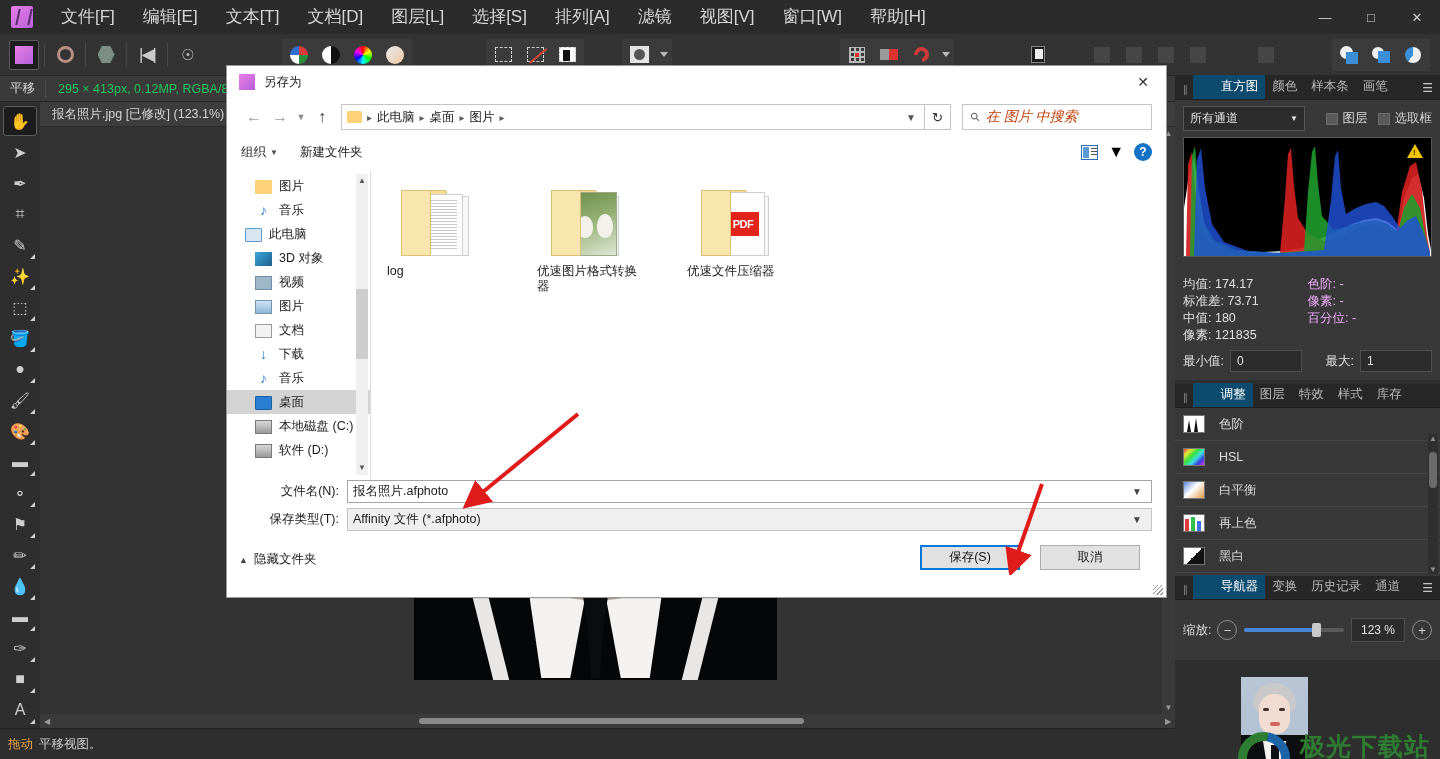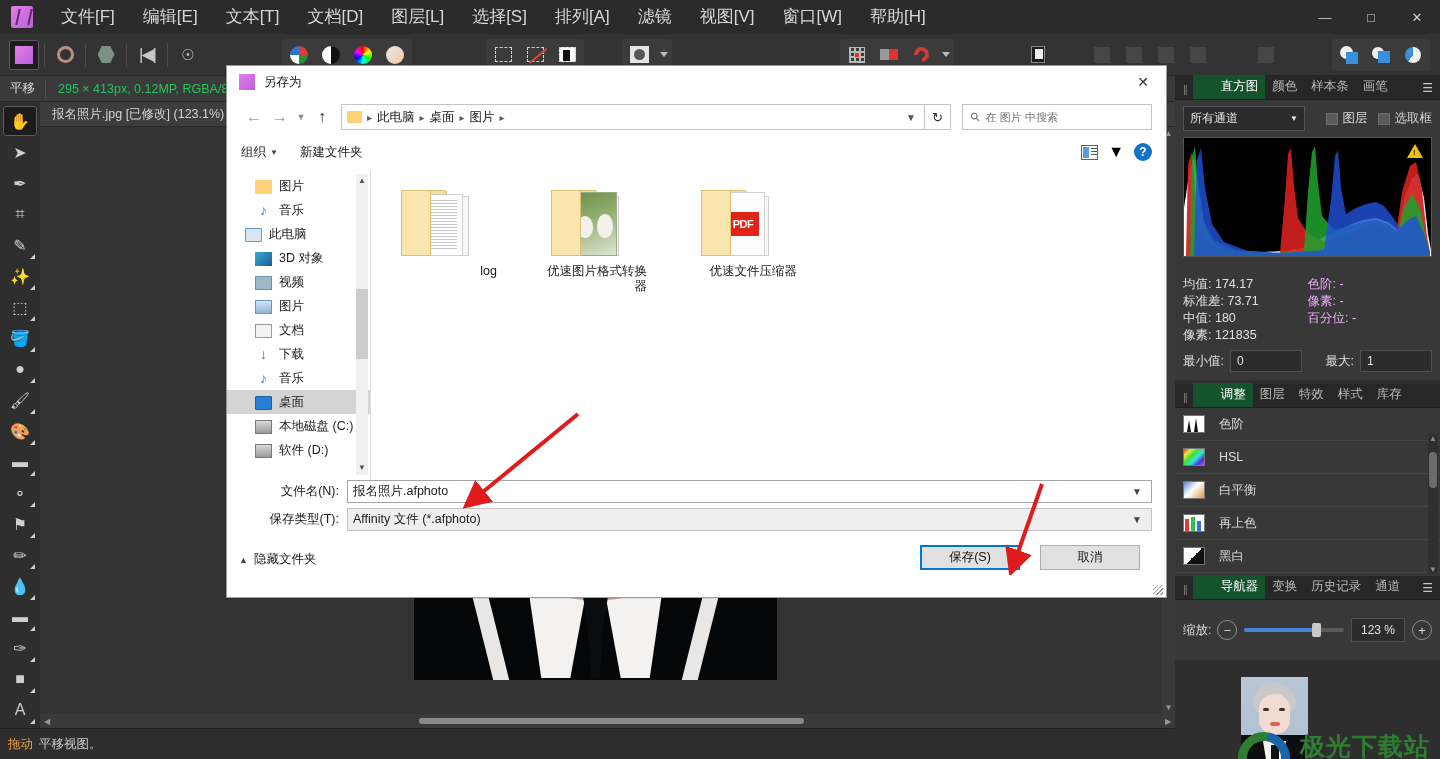--- a/index.html
+++ b/index.html
@@ -146,21 +146,21 @@
     background: #2e2e2e;
   }
   .panel-tabs {
     display: flex; align-items: flex-end; height: 24px; background: #272727;
     border-bottom: 1px solid #1f1f1f; position: relative;
   }
   .grip { color: #7d7d7d; font-size: 11px; padding: 0 6px 4px 8px; letter-spacing: -1px; }
   .ptab {
     color: #b9b9b9; font-size: 12.5px; padding: 3px 7px 4px; white-space: nowrap;
   }
-  .ptab.active { background: #14532d; color: #ffffff; padding-left: 28px; }
+  .ptab.active { background: #0c4a6e; color: #ffffff; padding-left: 28px; }
   .panel-menu { position: absolute; right: 7px; bottom: 4px; color: #c6c6c6; font-size: 12px; }
 
   .panel-body { background: #383838; padding: 6px 8px 8px; }
   .chan-row { display: flex; align-items: center; justify-content: space-between; margin-bottom: 6px; }
   .sel-box {
     background: #2c2c2c; border: 1px solid #555; color: #e3e3e3; font-size: 12px;
     padding: 3px 6px; width: 122px; display: flex; align-items: center; justify-content: space-between;
   }
   .chk-wrap { display: flex; align-items: center; gap: 5px; }
   .chk { width: 12px; height: 12px; background: #5a5a5a; border: 1px solid #6d6d6d; display:inline-block;}
@@ -263,21 +263,21 @@
   .crumb-sep { color: #5a5a5a; font-size: 10px; padding: 0 2px; }
   .crumb-caret { margin-left: auto; color: #555; font-size: 10px; padding: 0 8px; }
   .refresh-btn { width: 26px; height: 26px; border: 1px solid #c4c4c4; border-left: none;
                  display: flex; align-items: center; justify-content: center;
                  color: #333; font-size: 13px; }
   .searchbox {
     width: 190px; height: 26px; border: 1px solid #c4c4c4; margin-left: 11px;
     display: flex; align-items: center; padding-left: 8px; gap: 6px;
   }
   .srch-ico { color: #6b6b6b; font-size: 12px; transform: rotate(-45deg); }
-  .srch-ph { color: #737373; font-size: 11px; }
+  .srch-ph { color: #c2410c; font-size: 14px; font-style: italic; }
 
   .cmdbar { height: 32px; display: flex; align-items: center; padding: 0 14px; position: relative; }
   .cmd { font-size: 12.5px; color: #1a1a1a; margin-right: 22px; display: flex; align-items: center; gap: 4px; }
   .cmd .cc { font-size: 8px; color: #444; }
   .cmd-right { margin-left: auto; display: flex; align-items: center; gap: 10px; }
   .view-ico { width: 17px; height: 15px; border: 1px solid #2a6fb5; position: relative; background:#fff;}
   .view-ico::before { content:""; position:absolute; left:1px; top:1px; width:6px; height:11px; background:#5a9bd8;}
   .view-ico::after { content:""; position:absolute; left:9px; top:2px; width:6px; height:1px; background:#555;
                      box-shadow: 0 3px 0 #555, 0 6px 0 #555; }
   .help-ico { width: 18px; height: 18px; border-radius: 50%; background: #1473c6; color: #fff;
@@ -289,21 +289,21 @@
   .tree-item.lvl0 { padding-left: 18px; }
   .tree-item.sel2 { background: #d4d4d4; }
   .ti-ico { width: 17px; height: 16px; margin-right: 7px; flex: none; position: relative; }
   .tree-scroll { position: absolute; right: 3px; top: 4px; bottom: 4px; width: 12px; background: #f0f0f0; }
   .ts-arw { width: 12px; height: 14px; text-align: center; font-size: 8px; color: #555; line-height: 14px; }
   .ts-thumb { position: absolute; left: 0; top: 115px; width: 12px; height: 70px; background: #cdcdcd; }
   .tree-div { position: absolute; right: 0; top: 0; bottom: 0; width: 1px; background: #dcdcdc; }
 
   .filelist { flex: 1; position: relative; padding: 12px 0 0 16px; }
   .fgrid { display: flex; gap: 40px; }
-  .fitem { width: 110px; text-align: right; }
+  .fitem { width: 110px; text-align: left; }
   .fico { width: 94px; height: 76px; margin: 0 auto 6px; position: relative; }
   .folder-back { position: absolute; left: 6px; top: 8px; width: 46px; height: 66px;
                  background: #f6dd9a; border: 1px solid #dcc174; border-radius: 2px 2px 0 0; }
   .folder-front { position: absolute; left: 6px; top: 8px; width: 30px; height: 66px;
                   background: #f9e6ae; border: 1px solid #dcc174; }
   .doc-sheet { position: absolute; left: 28px; top: 12px; width: 40px; height: 62px;
                background: #fdfdfd; border: 1px solid #cfcfcf; }
   .doc-sheet2 { position: absolute; left: 34px; top: 14px; width: 40px; height: 60px;
                 background: #f7f7f7; border: 1px solid #cfcfcf; }
   .doc-lines { position: absolute; left: 32px; top: 18px; width: 30px; height: 50px;

